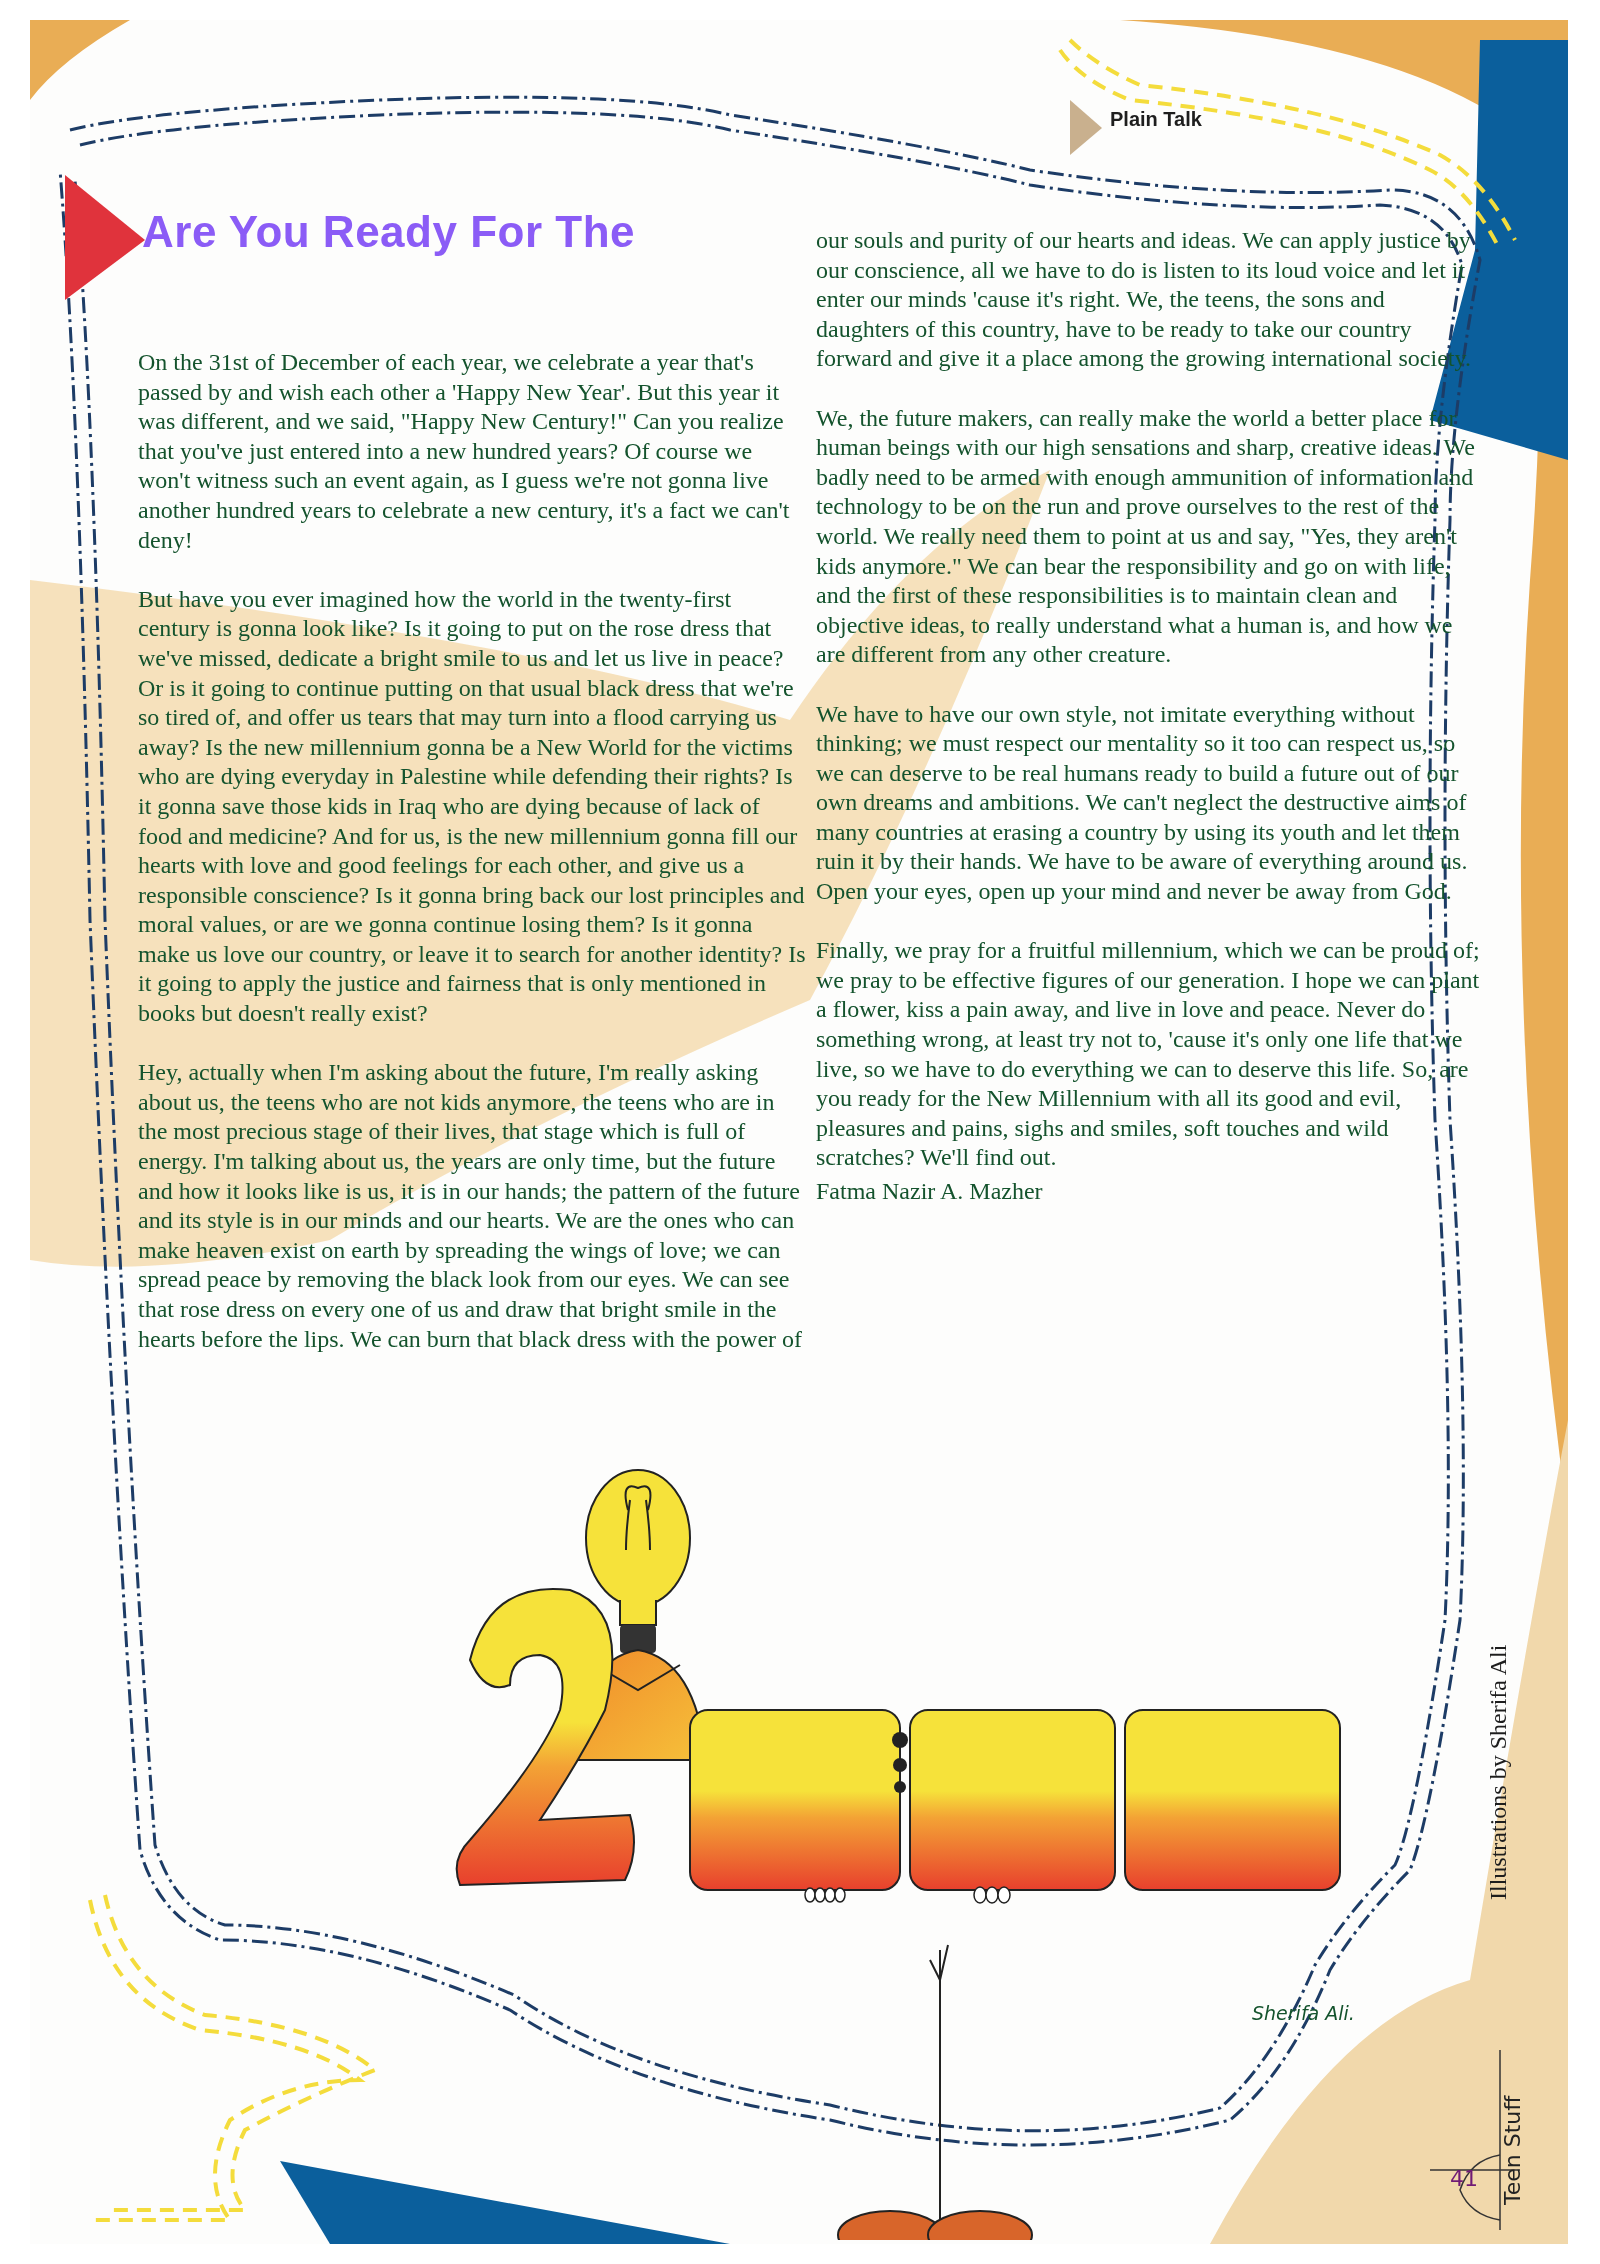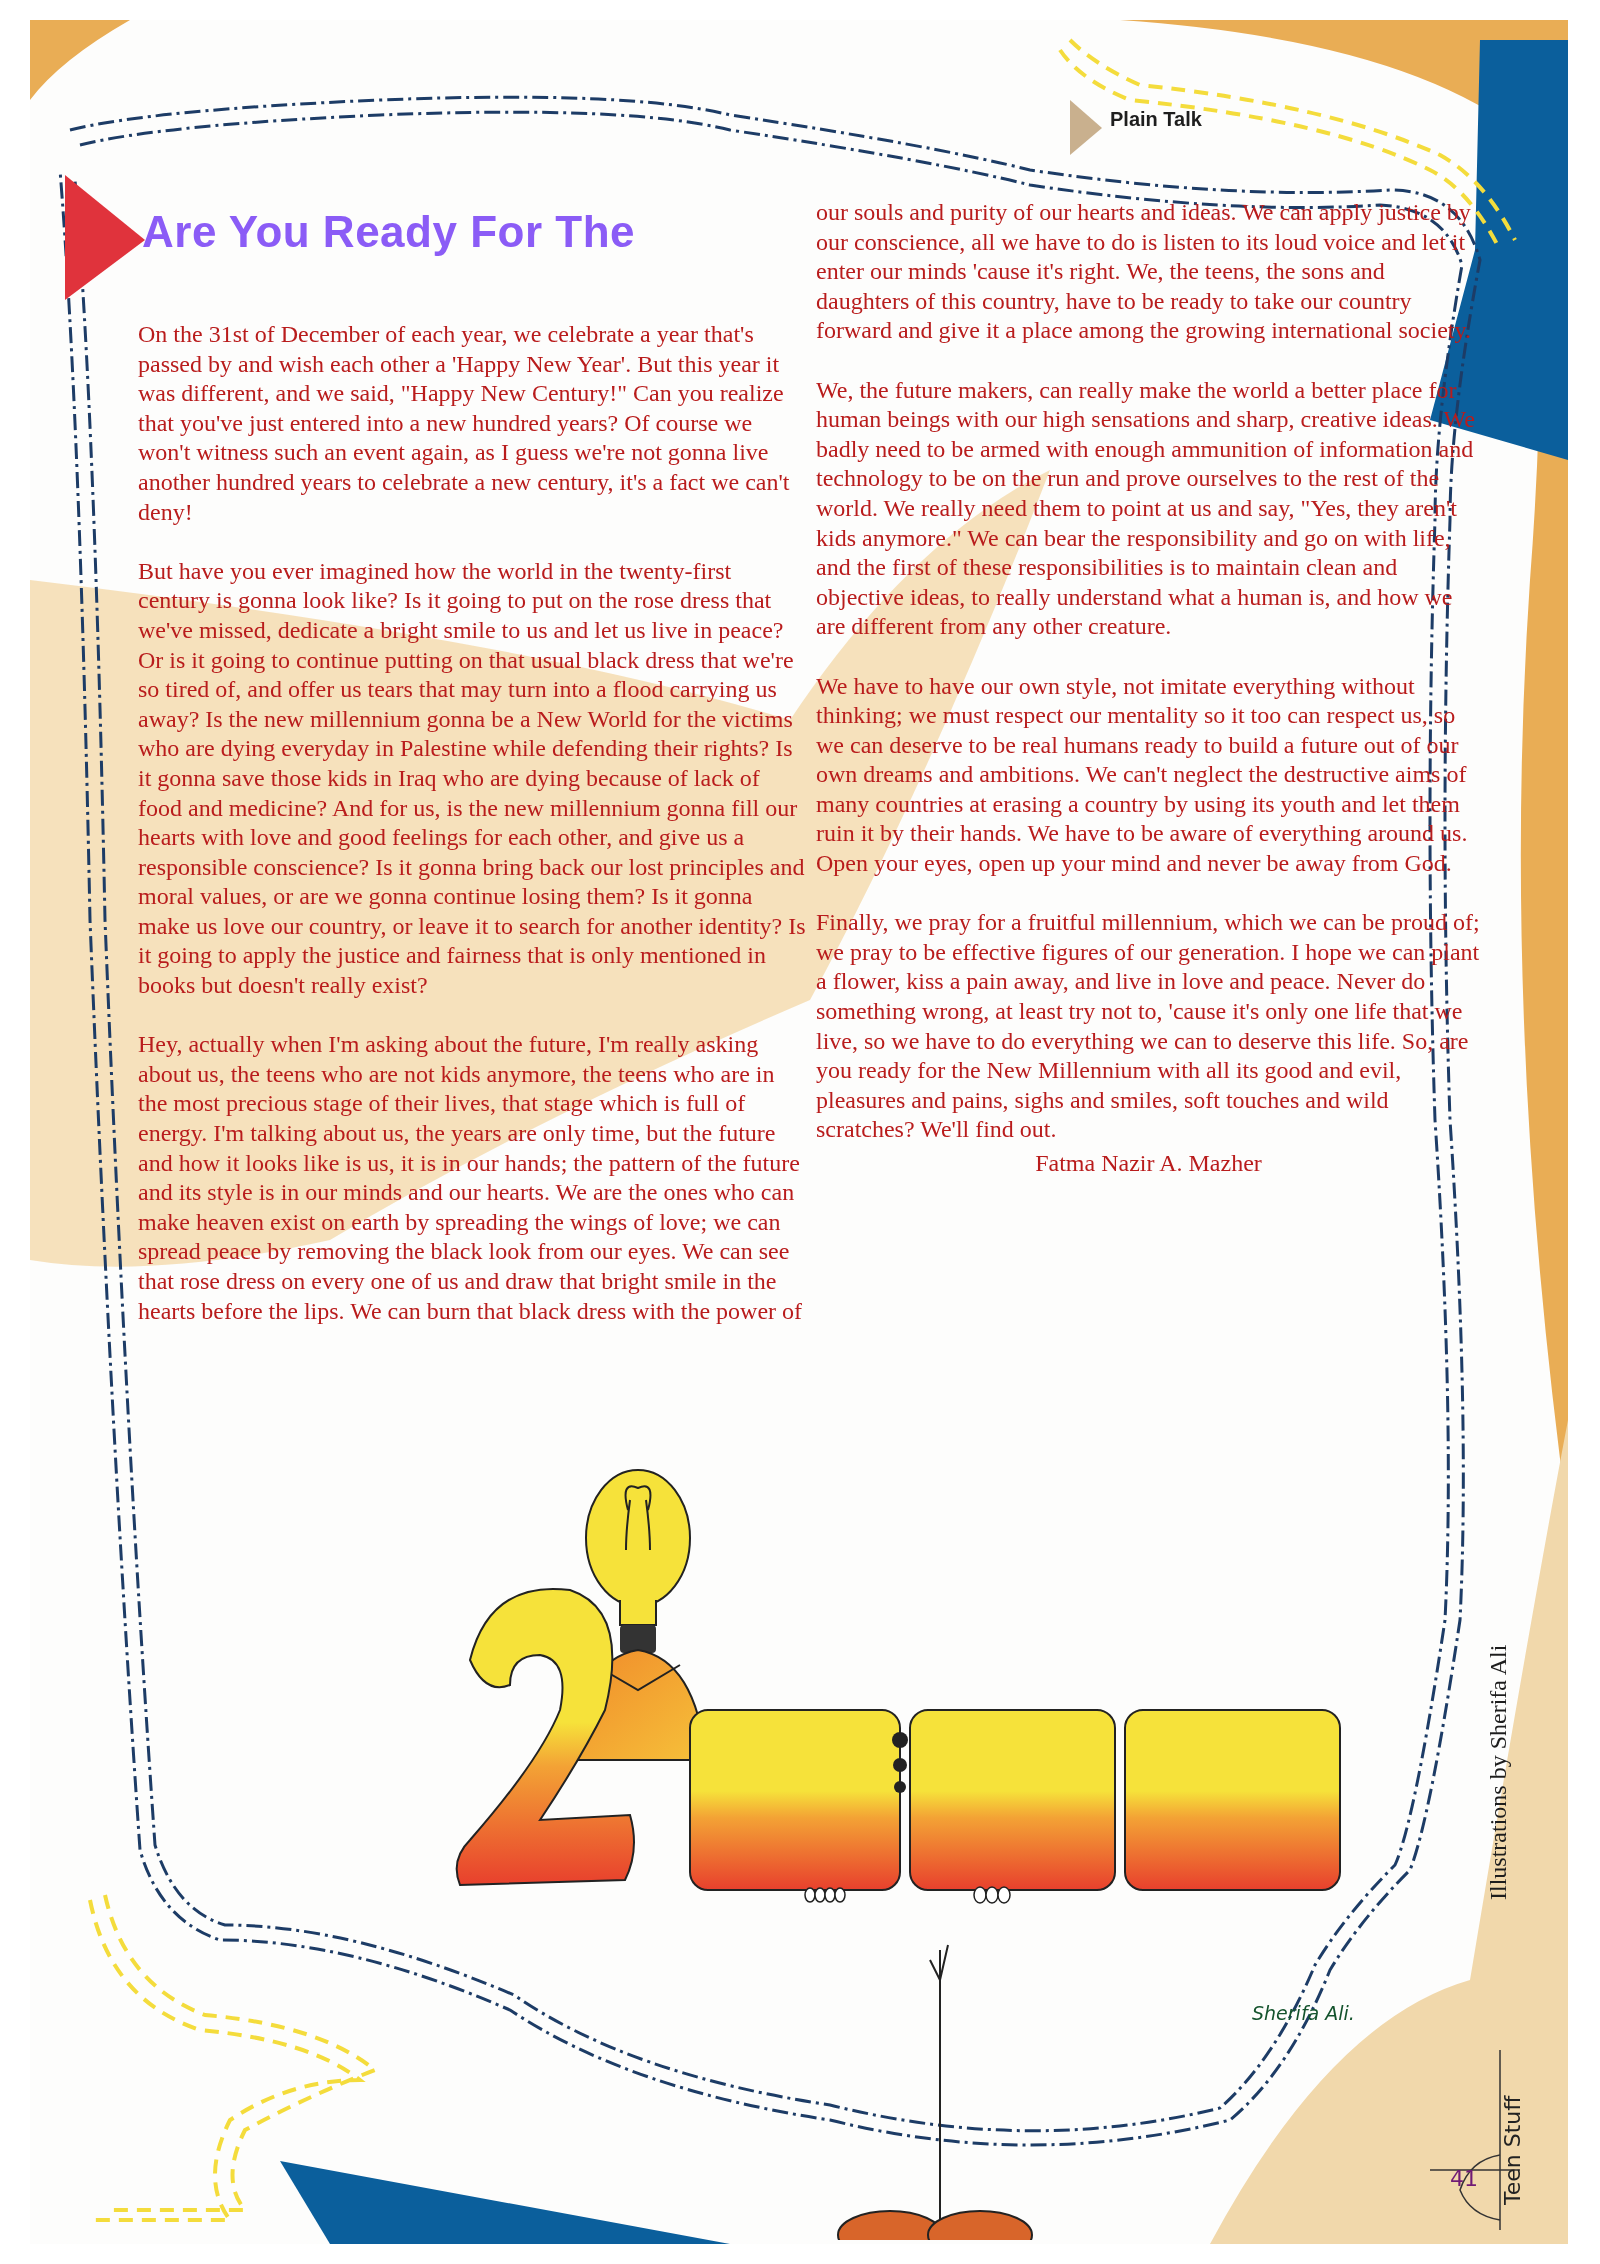--- a/index.html
+++ b/index.html
@@ -1,25 +1,25 @@
 <!DOCTYPE html>
 <html><head>
 <meta charset="utf-8">
 <style>
   html, body { margin: 0; padding: 0; background: #ffffff; }
   body { width: 1600px; height: 2264px; position: relative; overflow: hidden; font-family: "Liberation Serif", serif; }
   .page { position: absolute; left: 30px; top: 20px; width: 1538px; height: 2224px; background: #fdfdfc; overflow: hidden; }
   .bg-layer { position: absolute; left: 0; top: 0; }
   .article-title { position: absolute; left: 106px; top: 180px; width: 680px; margin: 6px; font-family: "Liberation Sans", sans-serif; font-weight: bold; font-size: 44px; line-height: 52px; color: #8b5cf6; letter-spacing: 0.5px; }
   .section-label { position: absolute; left: 1080px; top: 88px; font-family: "Liberation Sans", sans-serif; font-weight: bold; font-size: 20px; color: #1e1e1e; }
-  .col { position: absolute; font-size: 24px; line-height: 29.6px; color: #b91c1c; }
+  .col { position: absolute; font-size: 24px; line-height: 29.6px; color: #14532d; margin-top: 28px; }
   .col p { margin: 0 0 29.6px 0; }
   .col-left { left: 108px; top: 300px; width: 670px; }
   .col-right { left: 786px; top: 178px; width: 665px; }
-  .byline { text-align: center; margin: -26px 0 0 0 !important; font-size: 24px; }
+  .byline { text-align: left; margin: -26px 0 0 0 !important; font-size: 24px; }
   .credit { position: absolute; left: 1455px; top: 1880px; transform: rotate(-90deg); transform-origin: left top; font-size: 24px; color: #1d1d1d; white-space: nowrap; }
   .footer-mag { position: absolute; left: 1470px; top: 2185px; transform: rotate(-90deg); transform-origin: left top; font-family: "DejaVu Sans", sans-serif; font-size: 22px; color: #222; white-space: nowrap; }
   .page-num { position: absolute; left: 1420px; top: 2146px; font-family: "DejaVu Sans", sans-serif; font-size: 22px; color: #701a75; }
   .artist-sig { position: absolute; left: 1222px; top: 1982px; font-family: "DejaVu Sans", sans-serif; font-style: italic; font-size: 19px; color: #14532d; }
   .illus { position: absolute; left: 400px; top: 1420px; }
 </style>
 </head>
 <body>
 
 <div class="page">

